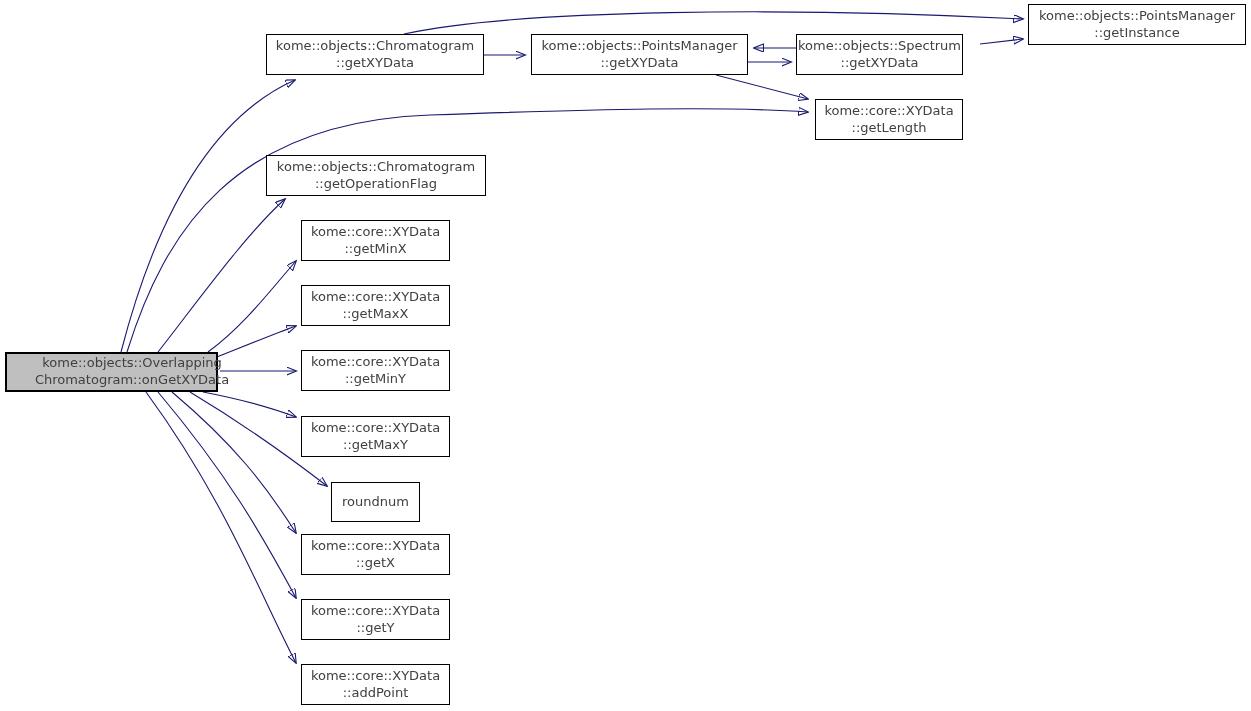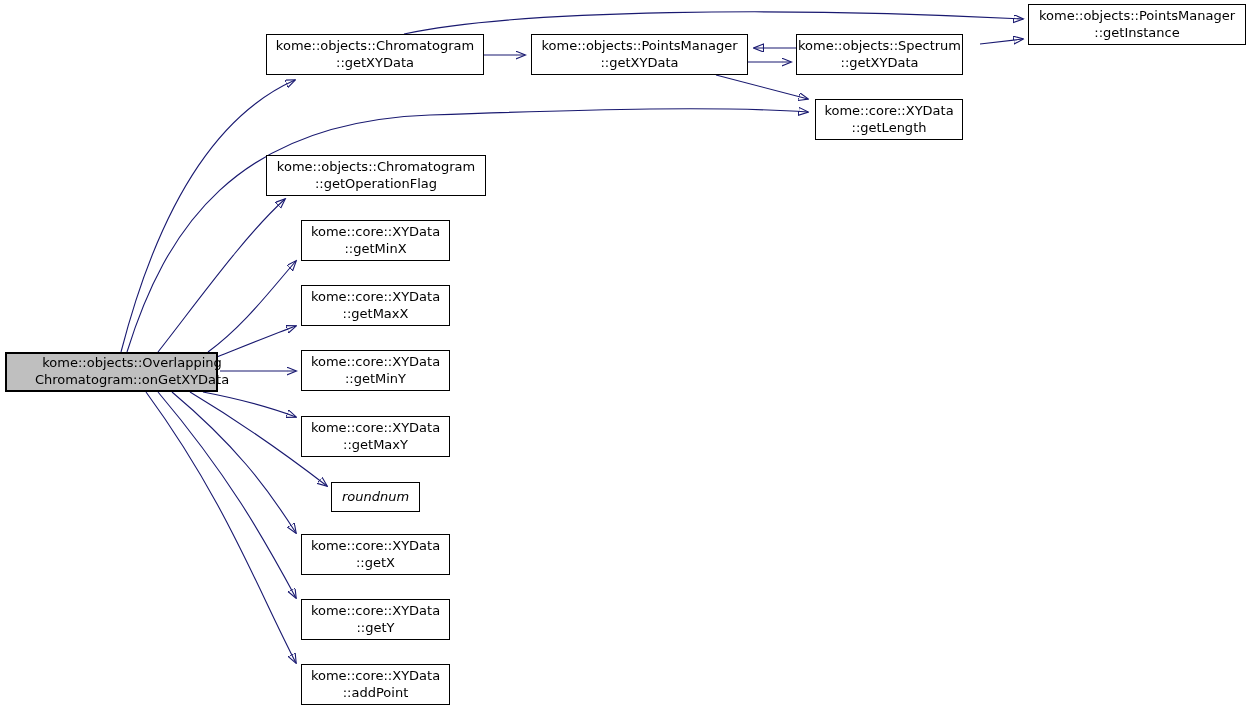--- a/index.html
+++ b/index.html
@@ -9,21 +9,21 @@
     background:#ffffff;
     font-family:"DejaVu Sans","Liberation Sans",sans-serif;
     overflow:hidden;
   }
   svg.edges{position:absolute;left:0;top:0;width:1251px;height:711px;}
   svg.edges path, svg.edges line{stroke:#191970;stroke-width:1.1;fill:none;}
   .node{
     position:absolute;
     display:flex;align-items:center;justify-content:center;
     text-align:center;white-space:pre-line;
-    font-size:13px;line-height:1.3;color:#000000;
+    font-size:13px;line-height:1.3;color:#404040;
     background:#ffffff;border:1px solid #000000;
     box-sizing:border-box;cursor:pointer;
   }
   .node.main{background:#bfbfbf;border-width:2px;cursor:default;padding-left:41px;}
 </style>
 </head>
 <body>
 
 <div class="canvas">
 
@@ -78,21 +78,21 @@
 
   <div class="node" style="left:301px;top:285px;width:149px;height:41px;">kome::core::XYData
 ::getMaxX</div>
 
   <div class="node" style="left:301px;top:350px;width:149px;height:41px;">kome::core::XYData
 ::getMinY</div>
 
   <div class="node" style="left:301px;top:416px;width:149px;height:41px;">kome::core::XYData
 ::getMaxY</div>
 
-  <div class="node" style="left:331px;top:482px;width:89px;height:30px;font-style:italic;">roundnum</div>
+  <div class="node" style="left:331px;top:482px;width:89px;height:40px;">roundnum</div>
 
   <div class="node" style="left:301px;top:534px;width:149px;height:41px;">kome::core::XYData
 ::getX</div>
 
   <div class="node" style="left:301px;top:599px;width:149px;height:41px;">kome::core::XYData
 ::getY</div>
 
   <div class="node" style="left:301px;top:664px;width:149px;height:41px;">kome::core::XYData
 ::addPoint</div>
 

